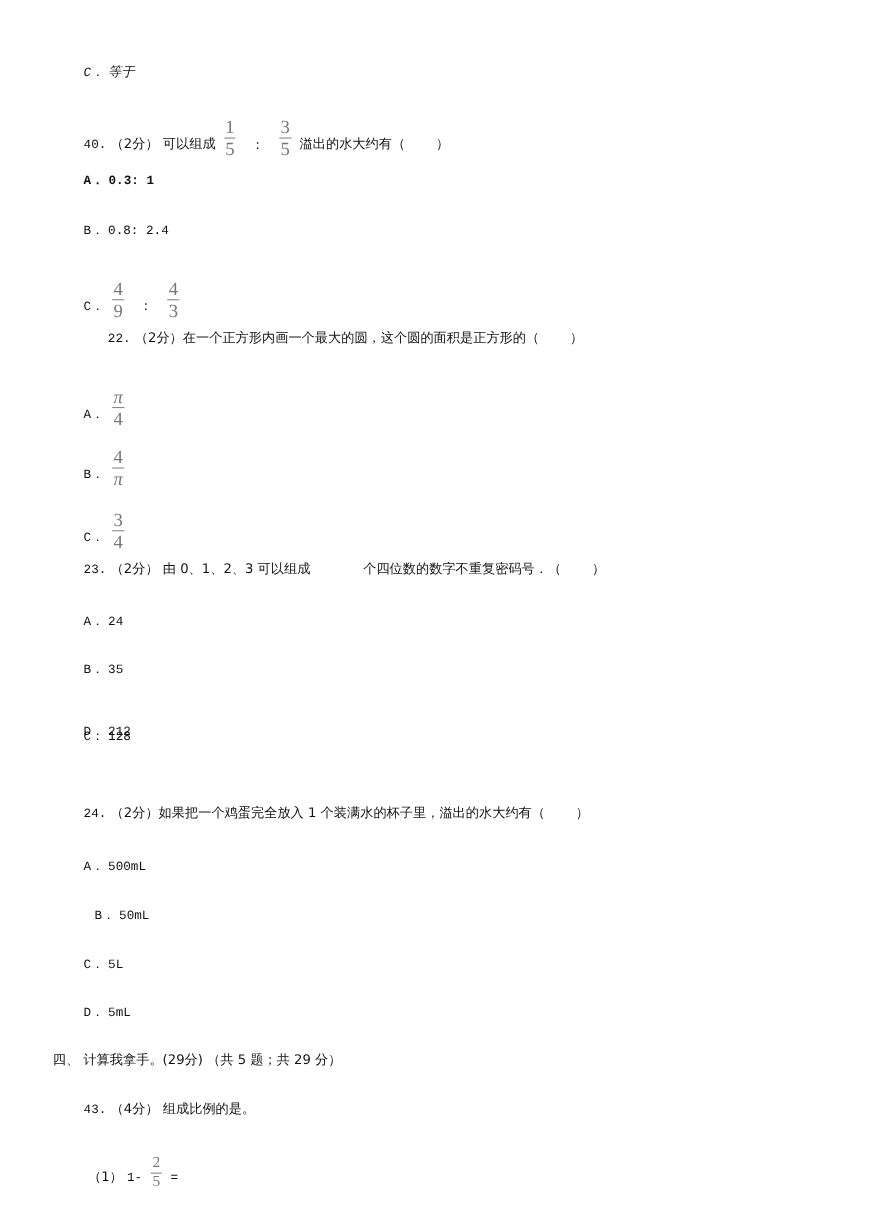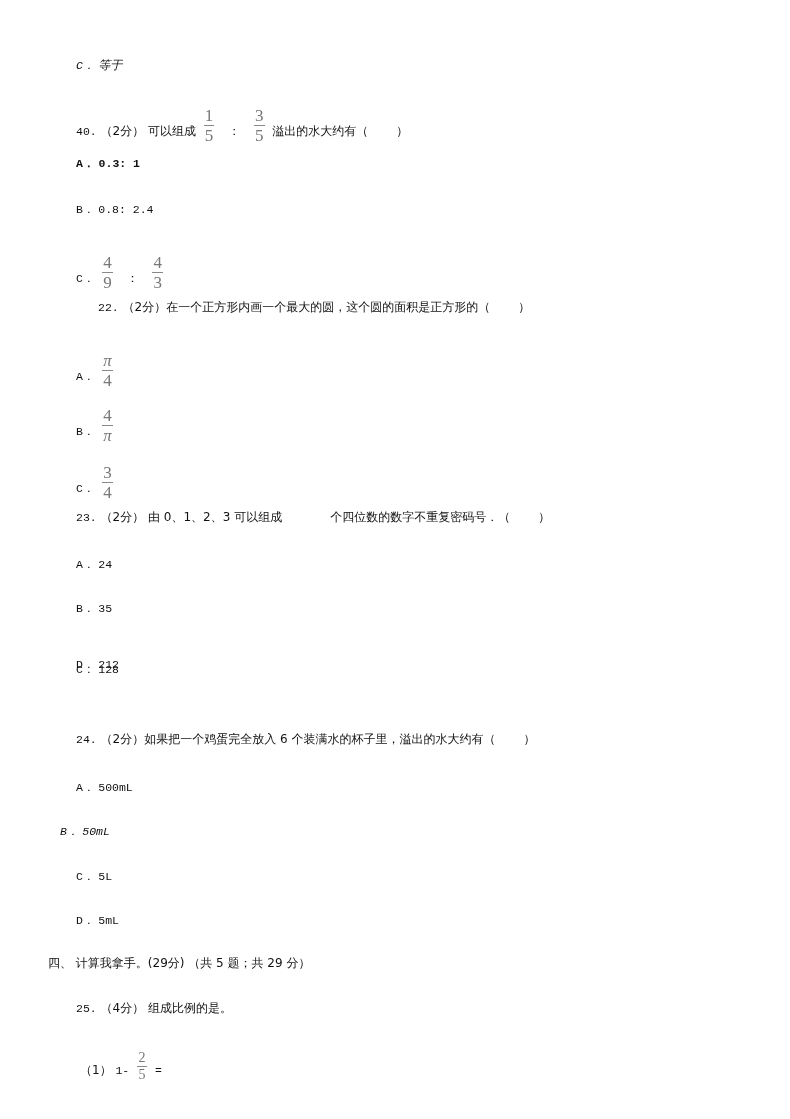--- a/index.html
+++ b/index.html
@@ -165,46 +165,46 @@
   <span class="mono">C．</span>
   <span class="mono">128</span>
 </div>
 <div class="line" style="left:76px; top:656px;">
   <span class="mono">D．</span>
   <span class="mono">212</span>
 </div>
 
 <div class="line" style="left:76px; top:731px;">
   <span class="mono">24.</span>
-  <span>（2分）</span><span>如果把一个鸡蛋完全放入 6 个装满水的杯子里，溢出的水大约有（</span><span class="paren-gap"></span><span>）</span>
+  <span>（2分）</span><span>如果把一个鸡蛋完全放入 1 个装满水的杯子里，溢出的水大约有（</span><span class="paren-gap"></span><span>）</span>
 </div>
 
 <div class="line" style="left:76px; top:779px;">
   <span class="mono">A．</span>
   <span class="mono">500mL</span>
 </div>
-<div class="line" style="left:60px; top:823px;font-style:italic;">
+<div class="line" style="left:86px; top:823px;">
   <span class="mono">B．</span>
   <span class="mono">50mL</span>
 </div>
 <div class="line" style="left:76px; top:868px;">
   <span class="mono">C．</span>
   <span class="mono">5L</span>
 </div>
 <div class="line" style="left:76px; top:912px;">
   <span class="mono">D．</span>
   <span class="mono">5mL</span>
 </div>
 
 <div class="line" style="left:48px; top:955px;">
   <span>四、 计算我拿手。(29分) （共 5 题；共 29 分）</span>
 </div>
 
 <div class="line" style="left:76px; top:1000px;">
-  <span class="mono">25.</span>
+  <span class="mono">43.</span>
   <span>（4分）</span>
   <span>组成比例的是。</span>
 </div>
 
 <div class="line" style="left:80px; top:1055px;">
   <span>（1）</span>
   <span class="mono">1-</span>
   <span class="frac small">
     <span class="num">2</span>
     <span class="bar"></span>

